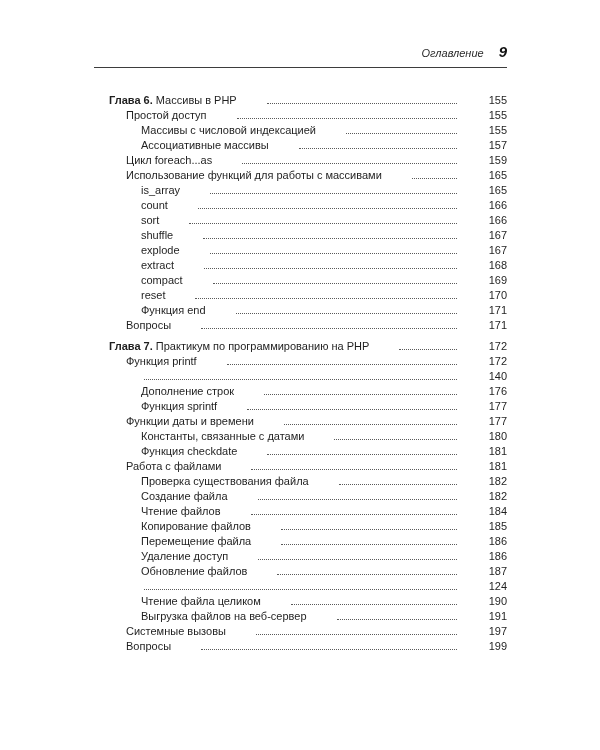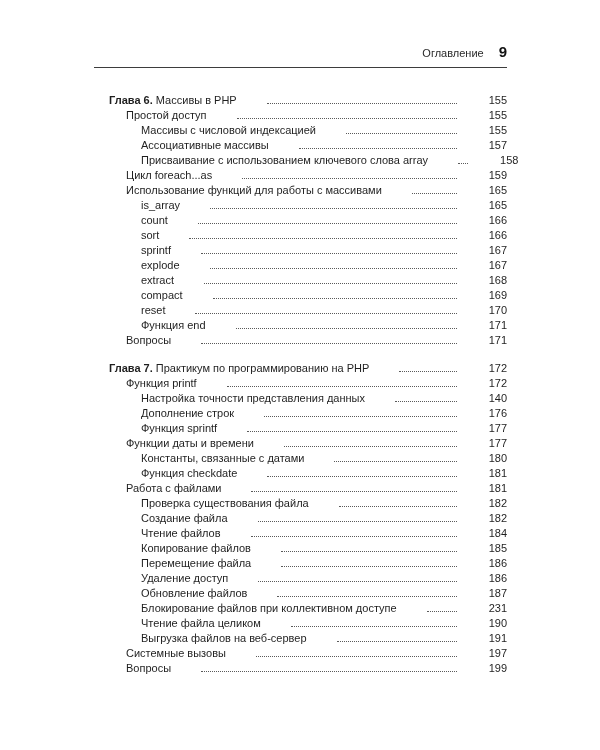--- a/index.html
+++ b/index.html
@@ -19,36 +19,37 @@
     width: 413px;
   }
   .page-header {
     padding-top: 43px;
     padding-bottom: 7px;
     border-bottom: 1px solid #3d3d3d;
     display: flex;
     justify-content: flex-end;
     align-items: baseline;
     gap: 15px;
+    font-style: italic;
   }
   .running-title {
     font-size: 11px;
     color: #2a2a2a;
   }
   .folio {
     font-size: 15px;
     font-weight: bold;
     color: #111;
   }
   .toc {
     margin-top: 25px;
     font-size: 11px;
     line-height: 15px;
   }
-  .toc-section + .toc-section { margin-top: 13px; }
+  .toc-section + .toc-section { margin-top: 6px; }
   .toc-row {
     display: flex;
     align-items: baseline;
     height: 15px;
     gap: 27px;
   }
   .toc-row.level-0 { padding-left: 15px; }
   .toc-row.level-1 { padding-left: 32px; }
   .toc-row.level-2 { padding-left: 47px; }
   .entry-title { white-space: nowrap; }
@@ -85,25 +86,20 @@
           <div class="toc-row level-2">
             <span class="entry-title">Массивы с числовой индексацией</span>
             <span class="leader"></span>
             <span class="entry-page">155</span>
           </div>
           <div class="toc-row level-2">
             <span class="entry-title">Ассоциативные массивы</span>
             <span class="leader"></span>
             <span class="entry-page">157</span>
           </div>
-          <div class="toc-row level-2">
-            <span class="entry-title">Присваивание с использованием ключевого слова array</span>
-            <span class="leader"></span>
-            <span class="entry-page">158</span>
-          </div>
           <div class="toc-row level-1">
             <span class="entry-title">Цикл foreach...as</span>
             <span class="leader"></span>
             <span class="entry-page">159</span>
           </div>
           <div class="toc-row level-1">
             <span class="entry-title">Использование функций для работы с массивами</span>
             <span class="leader"></span>
             <span class="entry-page">165</span>
           </div>
@@ -116,21 +112,21 @@
             <span class="entry-title">count</span>
             <span class="leader"></span>
             <span class="entry-page">166</span>
           </div>
           <div class="toc-row level-2">
             <span class="entry-title">sort</span>
             <span class="leader"></span>
             <span class="entry-page">166</span>
           </div>
           <div class="toc-row level-2">
-            <span class="entry-title">sprintf</span>
+            <span class="entry-title">shuffle</span>
             <span class="leader"></span>
             <span class="entry-page">167</span>
           </div>
           <div class="toc-row level-2">
             <span class="entry-title">explode</span>
             <span class="leader"></span>
             <span class="entry-page">167</span>
           </div>
           <div class="toc-row level-2">
             <span class="entry-title">extract</span>
@@ -163,21 +159,20 @@
             <span class="entry-title"><span class="chapter-label">Глава 7. </span>Практикум по программированию на PHP</span>
             <span class="leader"></span>
             <span class="entry-page">172</span>
           </div>
           <div class="toc-row level-1">
             <span class="entry-title">Функция printf</span>
             <span class="leader"></span>
             <span class="entry-page">172</span>
           </div>
           <div class="toc-row level-2">
-            <span class="entry-title">Настройка точности представления данных</span>
             <span class="leader"></span>
             <span class="entry-page">140</span>
           </div>
           <div class="toc-row level-2">
             <span class="entry-title">Дополнение строк</span>
             <span class="leader"></span>
             <span class="entry-page">176</span>
           </div>
           <div class="toc-row level-2">
             <span class="entry-title">Функция sprintf</span>
@@ -233,23 +228,22 @@
             <span class="entry-title">Удаление доступ</span>
             <span class="leader"></span>
             <span class="entry-page">186</span>
           </div>
           <div class="toc-row level-2">
             <span class="entry-title">Обновление файлов</span>
             <span class="leader"></span>
             <span class="entry-page">187</span>
           </div>
           <div class="toc-row level-2">
-            <span class="entry-title">Блокирование файлов при коллективном доступе</span>
-            <span class="leader"></span>
-            <span class="entry-page">231</span>
+            <span class="leader"></span>
+            <span class="entry-page">124</span>
           </div>
           <div class="toc-row level-2">
             <span class="entry-title">Чтение файла целиком</span>
             <span class="leader"></span>
             <span class="entry-page">190</span>
           </div>
           <div class="toc-row level-2">
             <span class="entry-title">Выгрузка файлов на веб-сервер</span>
             <span class="leader"></span>
             <span class="entry-page">191</span>

